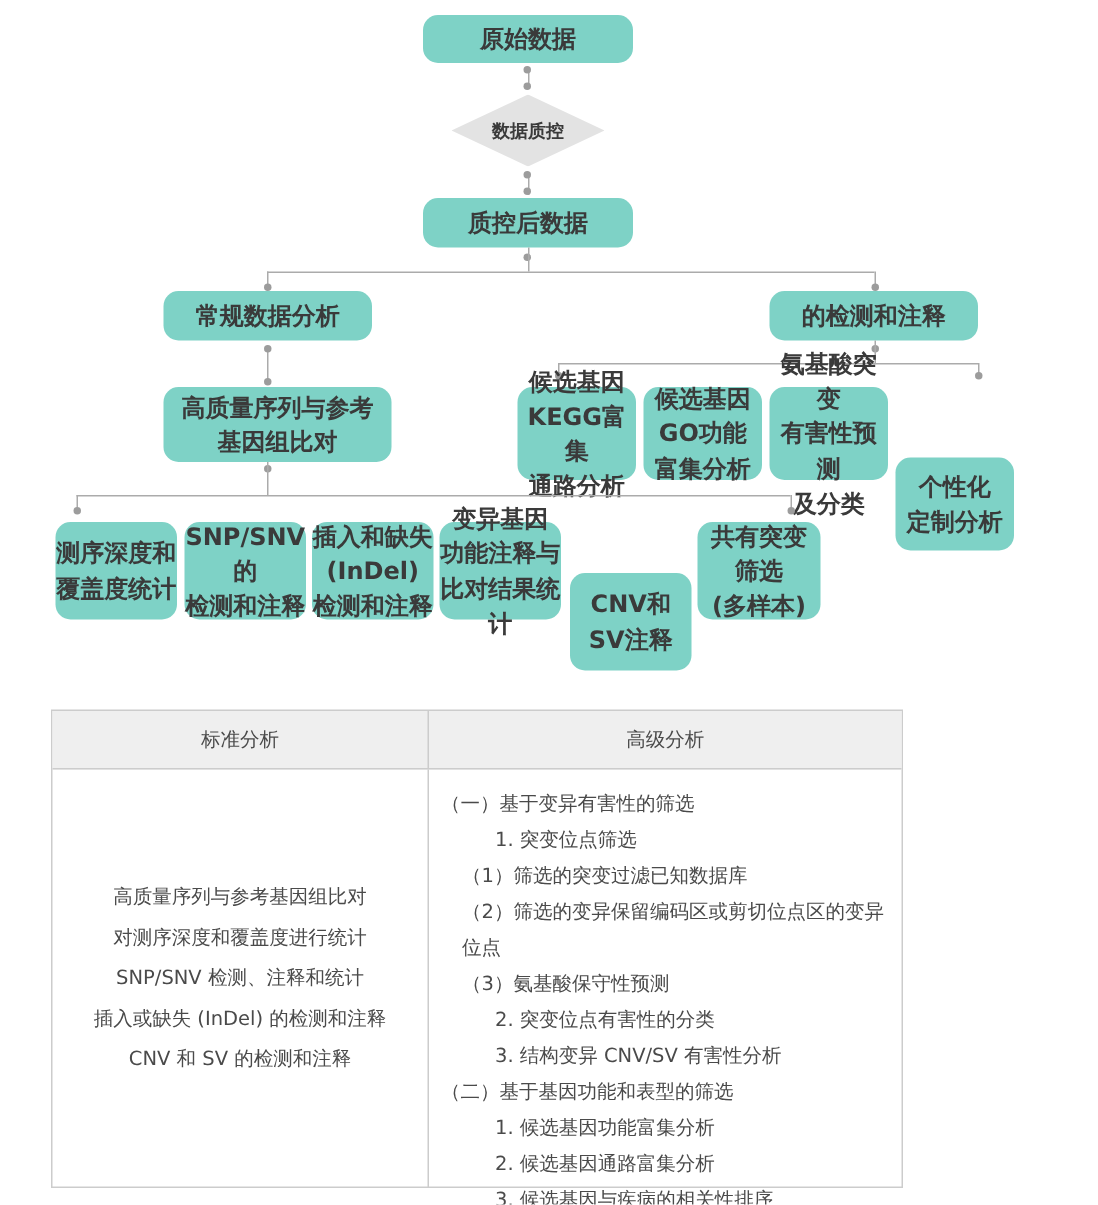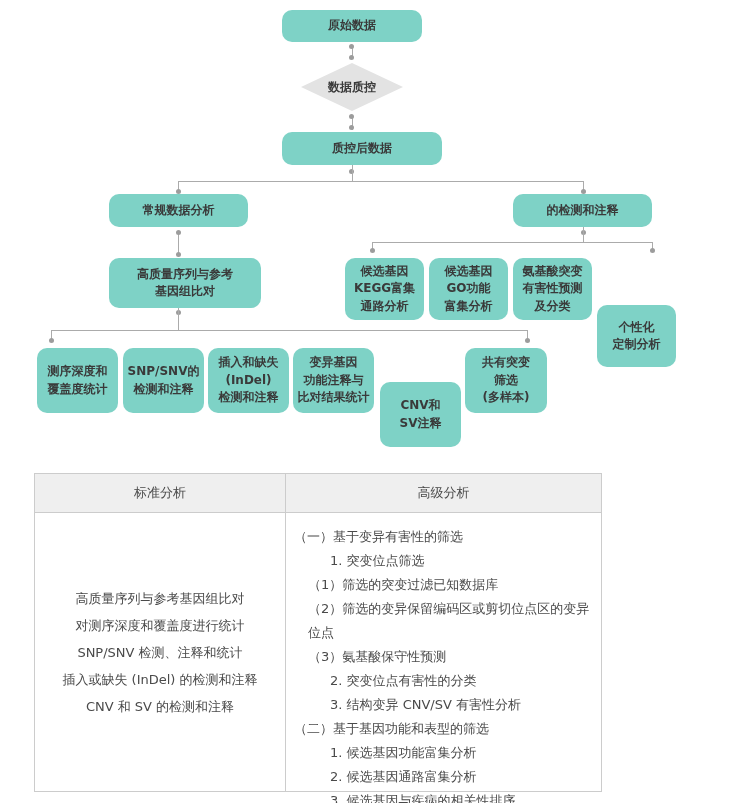--- a/index.html
+++ b/index.html
@@ -3,31 +3,31 @@
 <meta charset="utf-8">
 <style>
   html,body{margin:0;padding:0;background:#ffffff;}
   body{width:732px;height:803px;position:relative;font-family:"DejaVu Sans","Liberation Sans",sans-serif;}
   .stage{position:absolute;left:0;top:0;width:732px;height:803px;}
 
   
   .flow{position:absolute;left:0;top:0;width:732px;height:460px;}
   .node{position:absolute;background:#7ed2c6;border-radius:10px;color:#3a3a3a;
         display:flex;align-items:center;justify-content:center;text-align:center;
-        font-size:12px;font-weight:bold;line-height:1.45;white-space:pre-line;}
+        font-size:16px;font-weight:bold;line-height:1.45;white-space:pre-line;}
   .diamond{position:absolute;background:#e3e3e3;color:#3a3a3a;font-size:12px;font-weight:bold;
         display:flex;align-items:center;justify-content:center;text-align:center;
         clip-path:polygon(50% 0,100% 50%,50% 100%,0 50%);}
   .vline{position:absolute;width:1px;background:#ababab;}
   .hline{position:absolute;height:1px;background:#ababab;}
   .dot{position:absolute;width:5px;height:5px;border-radius:50%;background:#9c9c9c;}
 
   #node-raw       {left:282px;top:10px;width:140px;height:32px;}
   #node-qc        {left:301px;top:63px;width:102px;height:48px;}
-  #node-qcdata    {left:282px;top:132px;width:160px;height:33px;}
+  #node-qcdata    {left:282px;top:132px;width:140px;height:33px;}
   #node-regular   {left:109px;top:194px;width:139px;height:33px;}
   #node-advanced  {left:513px;top:194px;width:139px;height:33px;}
   #node-alignment {left:109px;top:258px;width:152px;height:50px;}
 
   #node-kegg   {left:345px;top:258px;width:79px;height:62px;}
   #node-go     {left:429px;top:258px;width:79px;height:62px;}
   #node-amino  {left:513px;top:258px;width:79px;height:62px;}
   #node-custom {left:597px;top:258px;width:79px;height:62px;margin-top:47px;}
 
   #node-depth  {left:37px; top:348px;width:81px;height:65px;}

